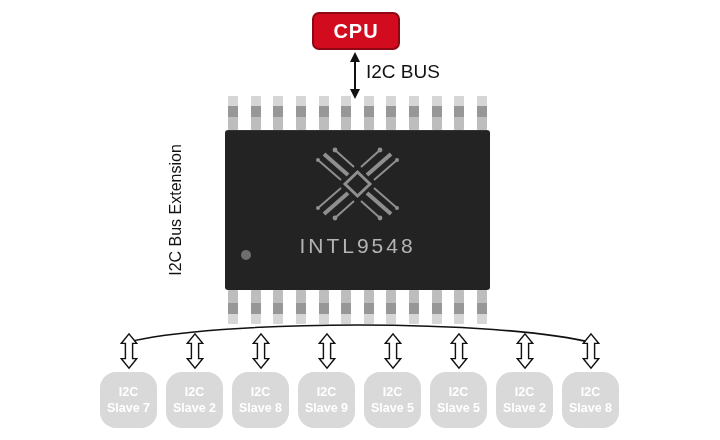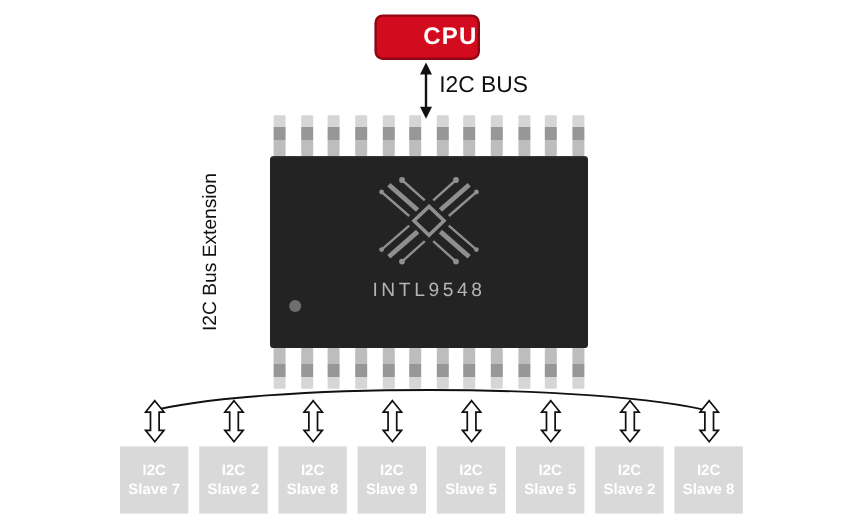--- a/index.html
+++ b/index.html
@@ -1,55 +1,55 @@
 <!DOCTYPE html>
 <html><head>
 <meta charset="utf-8">
 <style>
   html,body{margin:0;padding:0;background:#ffffff;font-family:"Liberation Sans",sans-serif;}
   .stage{position:relative;width:720px;height:440px;background:#ffffff;overflow:hidden;margin:0 auto;}
 
   
   .cpu{position:absolute;left:312px;top:12px;width:88px;height:38px;
        background:#d20b1e;border:2px solid #8f0712;border-radius:7px;
-       display:flex;align-items:center;justify-content:flex-end;
+       display:flex;align-items:center;justify-content:center;
        color:#ffffff;font-weight:bold;font-size:20px;letter-spacing:1px;box-sizing:border-box;}
 
   
   .bus-label{position:absolute;left:366px;top:61px;font-size:19px;color:#111111;}
 
   
   .side-label{position:absolute;left:176px;top:210px;transform:translate(-50%,-50%) rotate(-90deg);
               white-space:nowrap;font-size:16px;color:#111111;}
 
   
   .chip-body{position:absolute;left:225px;top:130px;width:265px;height:160px;
              background:#232323;border-radius:3px;z-index:3;
              box-shadow:inset 0 1px 0 rgba(255,255,255,0.08);}
   .chip-label{position:absolute;left:0;right:0;top:104px;text-align:center;
-              color:#b4b4b4;font-size:16px;letter-spacing:3px;}
+              color:#b4b4b4;font-size:21px;letter-spacing:3px;}
   .pin1-dot{position:absolute;left:16px;top:120px;width:10px;height:10px;border-radius:50%;
             background:#6e6e6e;}
   .chip-logo{position:absolute;left:85px;top:16px;width:95px;height:76px;}
 
   .pins{position:absolute;left:228px;width:259px;height:34px;display:flex;
         justify-content:space-between;z-index:2;}
   .pins-top{top:96px;}
   .pins-bottom{top:290px;}
   .pin{width:10px;height:34px;border-radius:1px;}
   .pins-top .pin{background:linear-gradient(180deg,#d6d6d6 0%,#d6d6d6 30%,#979797 30%,#979797 62%,#bdbdbd 62%,#bdbdbd 100%);}
   .pins-bottom .pin{background:linear-gradient(180deg,#bdbdbd 0%,#bdbdbd 38%,#979797 38%,#979797 70%,#d6d6d6 70%,#d6d6d6 100%);}
 
   
   .wires{position:absolute;left:0;top:0;width:720px;height:440px;pointer-events:none;}
 
   
   .slave{position:absolute;top:372px;width:57px;height:56px;background:#d9d9d9;
          display:flex;flex-direction:column;align-items:center;justify-content:center;
-         color:#ffffff;font-weight:bold;font-size:12.5px;line-height:16px;text-align:center;}
+         color:#ffffff;font-weight:bold;font-size:12.5px;line-height:16px;text-align:center;border-radius:16px;}
 </style>
 </head>
 <body>
 
 <div class="stage">
 
   <div class="cpu">
     <span>CPU</span>
   </div>
 

